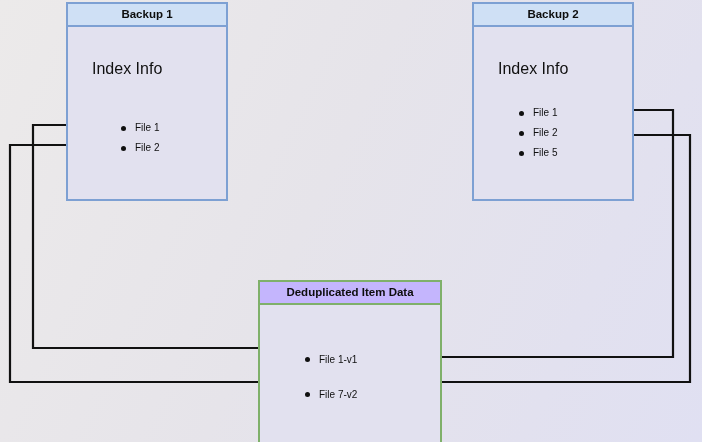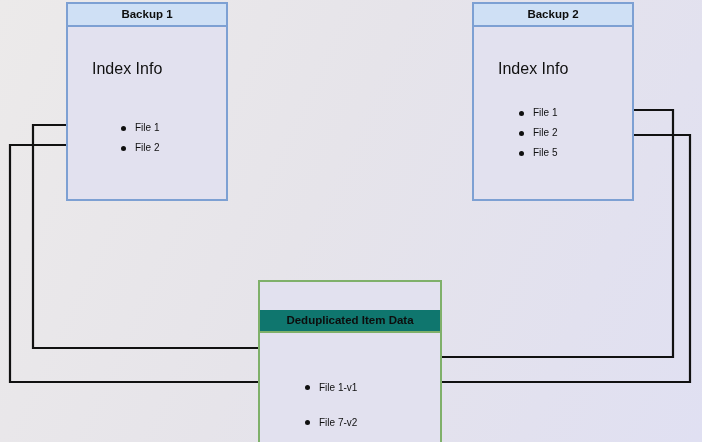--- a/index.html
+++ b/index.html
@@ -70,23 +70,22 @@
     background: #cfe0f5;
     border-bottom-color: #7da0d3;
   }
 
   
   .node.green {
     border-color: #7fb06a;
     background: #e2e1ef;
   }
   .node.green .node-header {
-    background: #0f766e;
+    background: #c4b5fd;
     border-bottom-color: #7fb06a;
-    margin-top: 28px;
   }
 
   
   .index-label {
     position: absolute;
     font-size: 16px;
     color: #101010;
     white-space: nowrap;
     text-align: center;
   }

